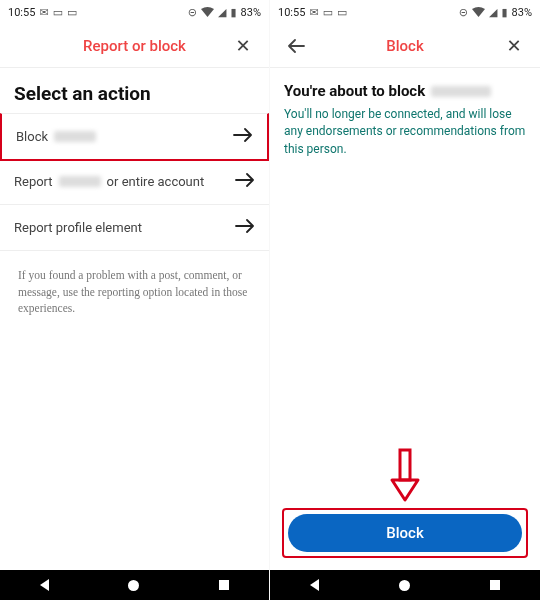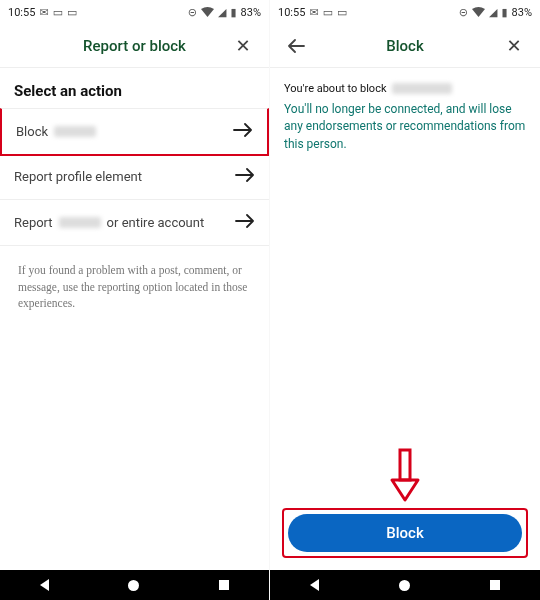--- a/index.html
+++ b/index.html
@@ -8,38 +8,38 @@
   .pane { width: 270px; height: 600px; position: relative; background: #fff; display: flex; flex-direction: column; border-right: 1px solid rgba(0,0,0,0.03); }
   .pane:last-child { border-right: none; }
 
   
   .status { height: 24px; display: flex; align-items: center; justify-content: space-between; padding: 0 8px; font-size: 11px; color: #222; }
   .status .left, .status .right { display: flex; align-items: center; gap: 4px; }
   .sicn { display: inline-flex; align-items: center; justify-content: center; font-size: 11px; color: #555; }
 
   
   .appbar { height: 44px; display: flex; align-items: center; justify-content: space-between; padding: 0 12px; border-bottom: 1px solid #eee; }
-  .appbar .title { flex: 1; text-align: center; font-size: 15px; font-weight: 500; color: #14532d; }
+  .appbar .title { flex: 1; text-align: center; font-size: 15px; font-weight: 500; color: #ef4444; }
   .appbar .side { width: 28px; display: flex; align-items: center; justify-content: center; }
   .iconbtn { font-size: 18px; color: #444; }
 
   
   .content { flex: 1; overflow: hidden; padding: 0; }
-  .section-title { font-size: 15px; font-weight: 700; padding: 14px 14px 10px; color: #111; }
+  .section-title { font-size: 19px; font-weight: 700; padding: 14px 14px 10px; color: #111; }
   .action-row { display: flex; align-items: center; justify-content: space-between; padding: 14px 14px; border-bottom: 1px solid #eee; font-size: 13px; color: #444; }
   .action-row.first { border-top: 1px solid #eee; }
   .action-label { display: flex; align-items: center; gap: 6px; }
   .blur { display: inline-block; width: 42px; height: 11px; background: #ddd; filter: blur(2px); border-radius: 2px; }
   .blur2 { display: inline-block; width: 60px; height: 11px; background: #ddd; filter: blur(2px); border-radius: 2px; }
   .hint { padding: 16px 18px; font-size: 11.5px; color: #777; line-height: 1.45; font-family: Liberation Serif, serif; }
 
   .highlight-box { border: 2px solid #d6001a; margin: -2px 0; }
 
   
-  .block-title-row { padding: 14px 14px 6px; font-size: 11px; font-weight: 400; color: #111; display: flex; align-items: center; gap: 6px; }
+  .block-title-row { padding: 14px 14px 6px; font-size: 15px; font-weight: 700; color: #111; display: flex; align-items: center; gap: 6px; }
   .block-desc { padding: 0 14px; font-size: 12px; color: #0f766e; line-height: 1.45; }
 
   .footer-area { position: absolute; bottom: 34px; left: 0; right: 0; padding: 8px 12px; }
   .primary-btn { background: #0a66c2; color: #fff; border-radius: 22px; height: 38px; display: flex; align-items: center; justify-content: center; font-size: 15px; font-weight: 500; }
   .primary-highlight { border: 2px solid #d6001a; border-radius: 4px; padding: 4px; }
 
   
   .arrow { position: absolute; left: 50%; transform: translateX(-50%); bottom: 96px; }
   .arrow svg { display: block; }
 
@@ -92,34 +92,34 @@
         </span>
         <span>
           <svg width="20" height="14" viewBox="0 0 20 14">
               <path d="M1 7h16M12 1l6 6-6 6" stroke="#222" stroke-width="1.8" fill="none" stroke-linecap="round" stroke-linejoin="round"></path>
             </svg>
         </span>
       </div>
 
       <div class="action-row">
         <span class="action-label">
-          <span>Report profile element</span>
+          <span>Report</span>
+          <span class="blur"></span>
+          <span>or entire account</span>
         </span>
         <span>
           <svg width="20" height="14" viewBox="0 0 20 14">
               <path d="M1 7h16M12 1l6 6-6 6" stroke="#222" stroke-width="1.8" fill="none" stroke-linecap="round" stroke-linejoin="round"></path>
             </svg>
         </span>
       </div>
 
       <div class="action-row">
         <span class="action-label">
-          <span>Report</span>
-          <span class="blur"></span>
-          <span>or entire account</span>
+          <span>Report profile element</span>
         </span>
         <span>
           <svg width="20" height="14" viewBox="0 0 20 14">
               <path d="M1 7h16M12 1l6 6-6 6" stroke="#222" stroke-width="1.8" fill="none" stroke-linecap="round" stroke-linejoin="round"></path>
             </svg>
         </span>
       </div>
 
       <div class="hint">If you found a problem with a post, comment, or message, use the reporting option located in those experiences.</div>
     </div>

